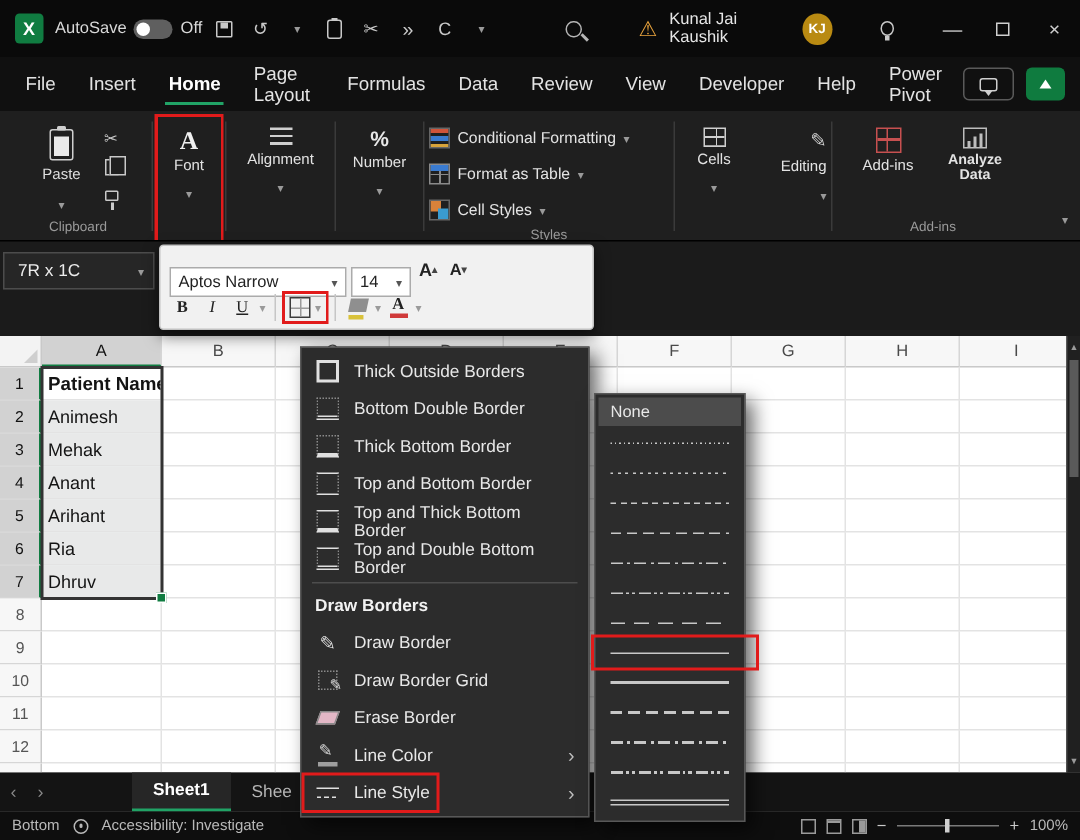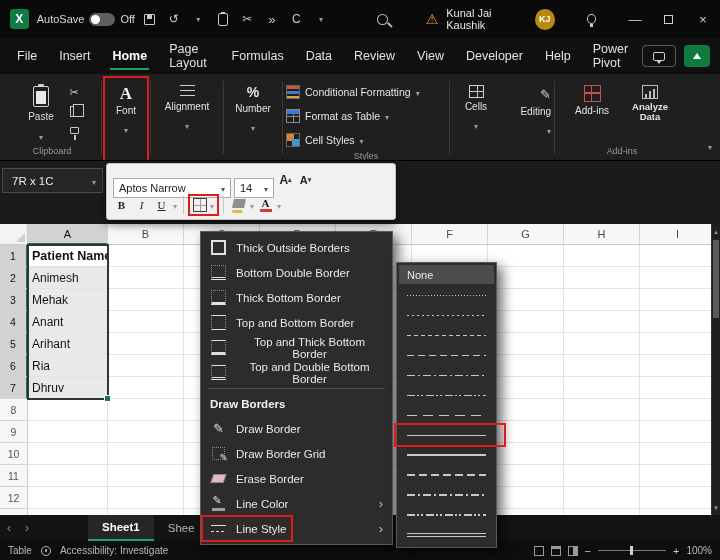--- a/index.html
+++ b/index.html
@@ -151,21 +151,21 @@
   .sel-outline::after{content:"";position:absolute;right:-4px;bottom:-4px;width:5px;height:5px;background:#107c41;border:1px solid #fff;}
 
   
   .vscroll{position:absolute;right:0;top:224px;width:9px;height:291px;background:#202020;border-left:1px solid #333;z-index:30;}
   .varrow{position:absolute;left:0;width:8px;height:13px;color:#9a9a9a;font-size:6px;display:flex;align-items:center;justify-content:center;}
   .varrow.up{top:1px;} .varrow.down{bottom:1px;}
   .vthumb{position:absolute;left:1px;width:6px;top:16px;height:78px;background:#5a5a5a;}
 
   
   .menu{position:absolute;left:200px;top:231px;width:193px;background:#2c2c2c;border:1px solid #585858;
-    box-shadow:5px 5px 12px rgba(0,0,0,.6);z-index:50;padding:3px 0;color:#e8e8e8;font-size:11.5px;text-align:center;}
+    box-shadow:5px 5px 12px rgba(0,0,0,.6);z-index:50;padding:3px 0;color:#e8e8e8;font-size:11.5px;}
   .mi{display:flex;align-items:center;height:25px;padding:0 9px;position:relative;cursor:default;}
   .mi .ic{width:17px;height:16px;margin-right:9px;display:flex;align-items:center;justify-content:center;flex:none;}
   .mi-chev{margin-left:auto;color:#bdbdbd;}
   .mi-chev::after{content:"\203A";font-size:13px;}
   .menu-header{height:24px;display:flex;align-items:center;font-weight:bold;padding:0 9px;color:#f2f2f2;}
   .menu-sep{height:1px;background:#4d4d4d;margin:3px 7px;}
   .mi-redbox{position:absolute;left:0;top:-1px;bottom:-1px;width:92px;border:2px solid #e11b1b;pointer-events:none;}
   .thick-outside-borders-icon,.bottom-double-border-icon,.thick-bottom-border-icon,
   .top-bottom-border-icon,.top-thick-bottom-border-icon,.top-double-bottom-border-icon{
     width:15px;height:15px;border:1px dotted #8a8a8a;display:block;}
@@ -762,21 +762,21 @@
 
   <div class="tabsbar">
     <span class="tab-nav">‹</span>
     <span class="tab-nav">›</span>
     <span class="tabs-start-gap"></span>
     <div class="stab active">Sheet1</div>
       <div class="stab">Shee</div>
   </div>
 
   <div class="statusbar">
-    <span>Table</span>
+    <span>Bottom</span>
     <span class="acc-ic"></span>
     <span>Accessibility: Investigate</span>
     <span class="sb-right">
       <span class="vw"></span>
       <span class="vw vw2"></span>
       <span class="vw vw3"></span>
       <span class="zoomsign">−</span>
       <span class="zoom-track">
           <span class="zoom-knob"></span>
         </span>

